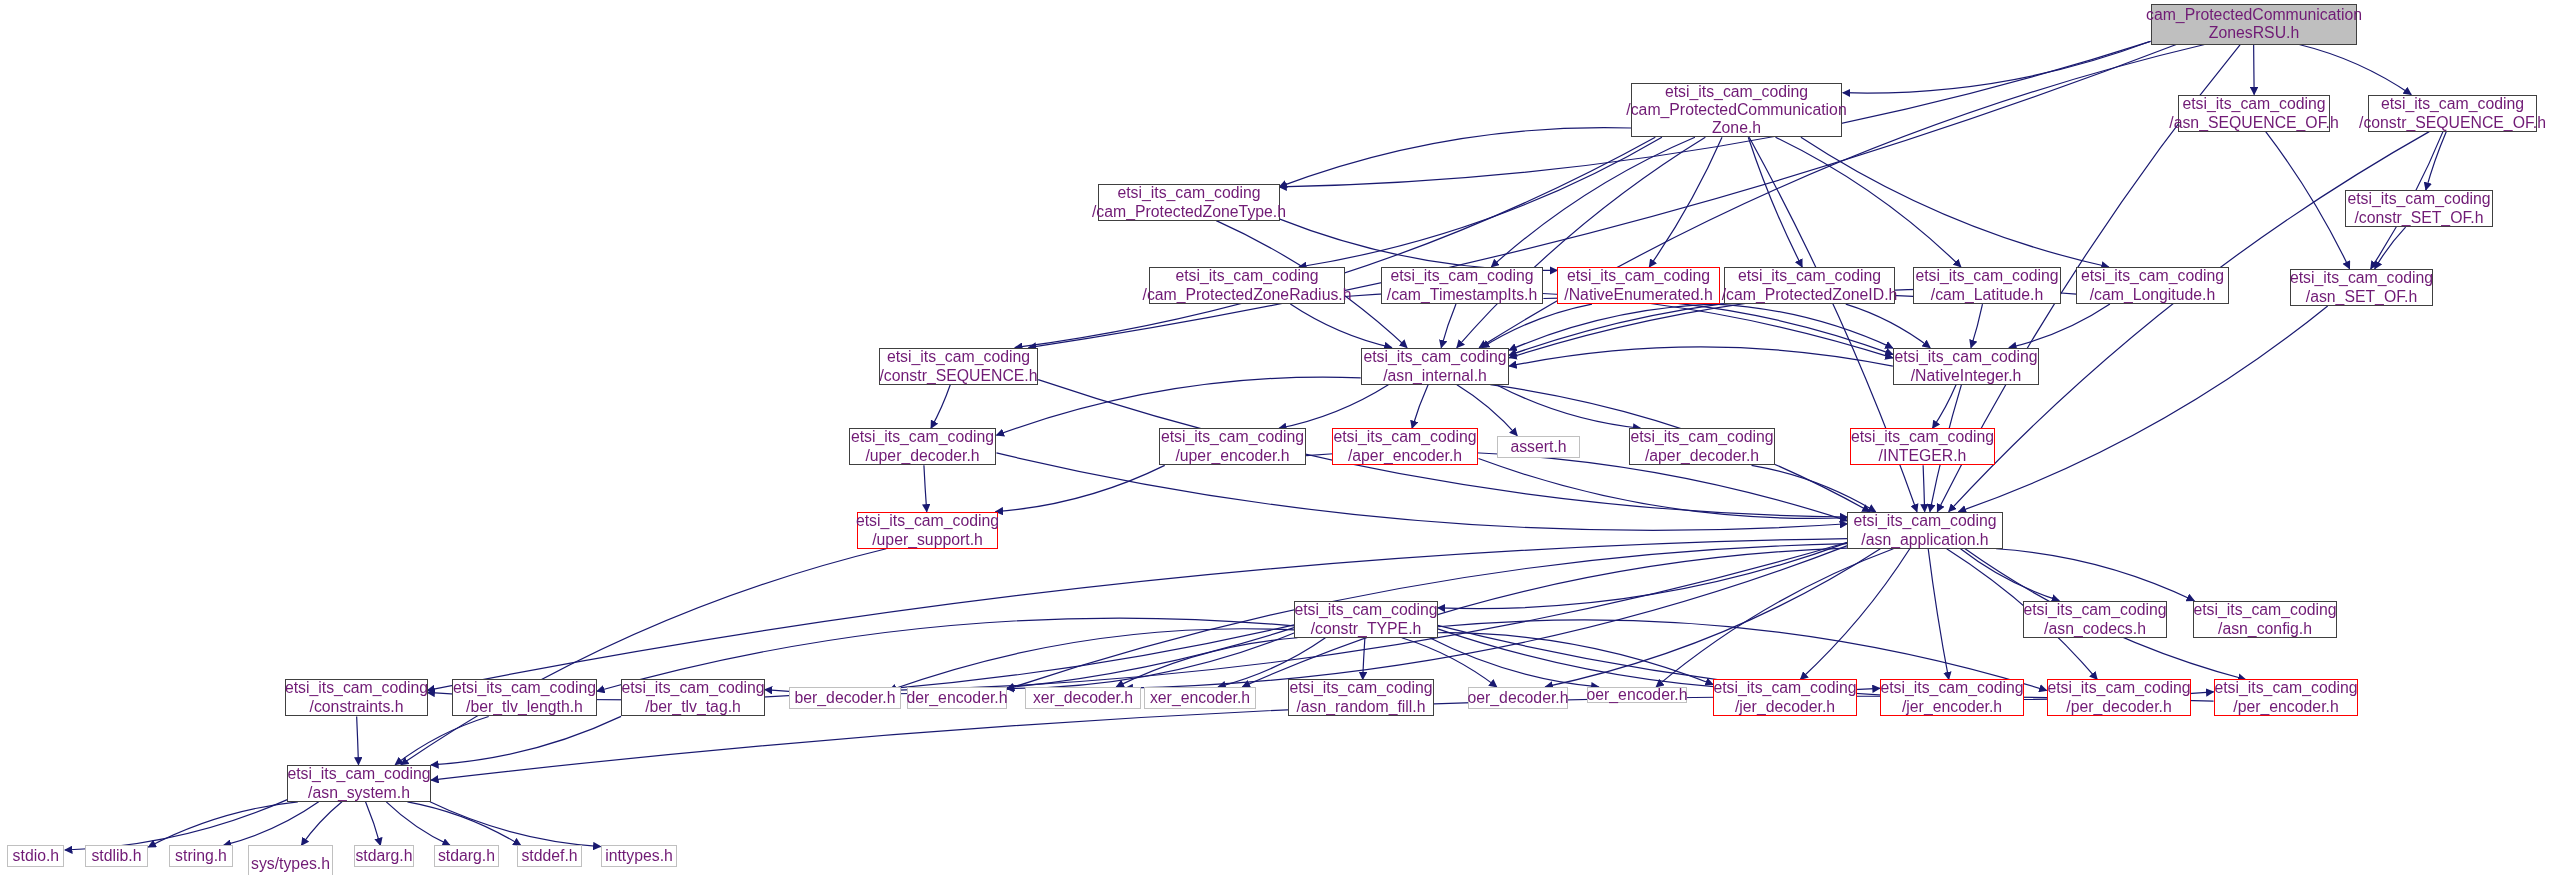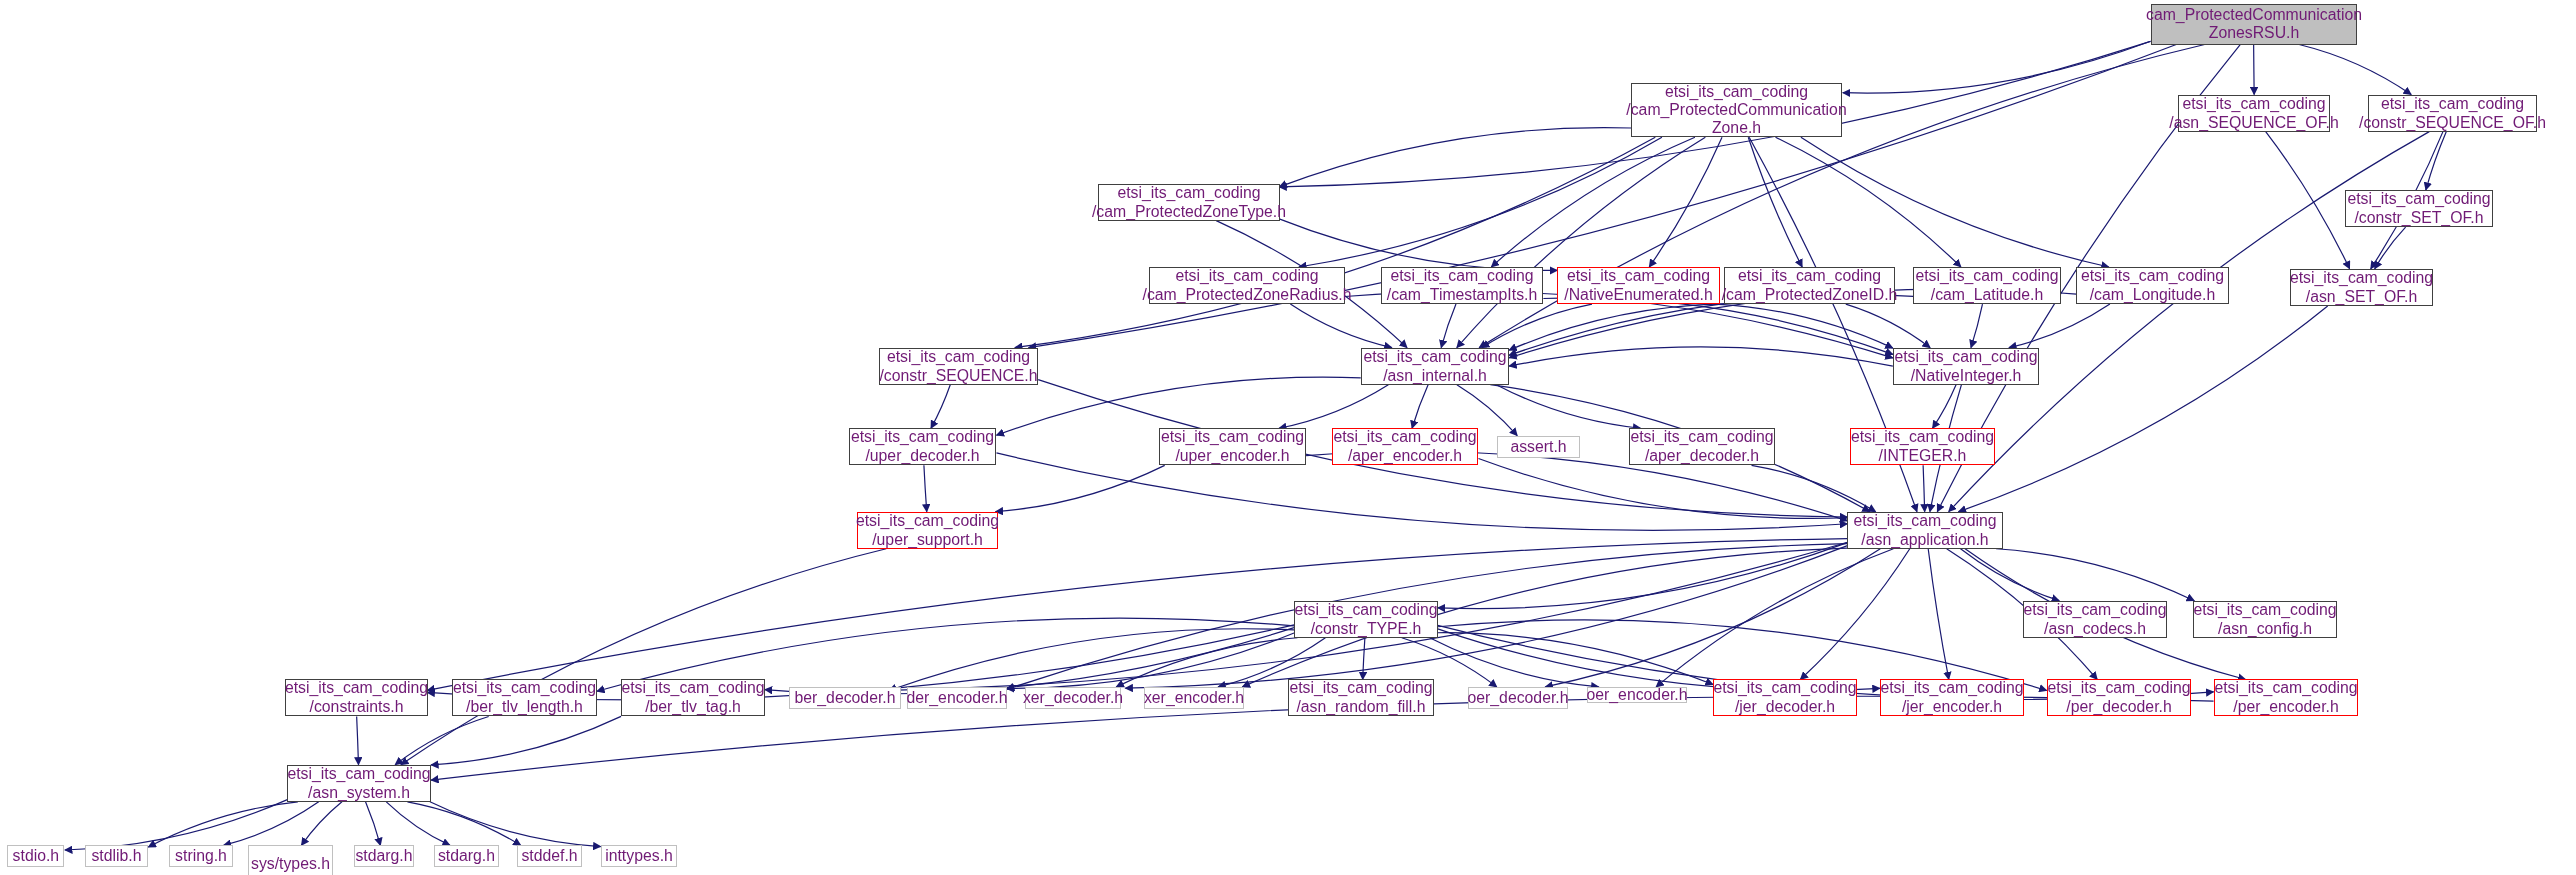--- a/index.html
+++ b/index.html
@@ -199,22 +199,22 @@
       <div class="node" style="left: 2193px; top: 601px; width: 144px; height: 37px;"><span>etsi_its_cam_coding
 /asn_config.h</span></div>
       <div class="node" style="left: 285px; top: 679px; width: 143px; height: 37px;"><span>etsi_its_cam_coding
 /constraints.h</span></div>
       <div class="node" style="left: 452px; top: 679px; width: 145px; height: 37px;"><span>etsi_its_cam_coding
 /ber_tlv_length.h</span></div>
       <div class="node" style="left: 621px; top: 679px; width: 144px; height: 37px;"><span>etsi_its_cam_coding
 /ber_tlv_tag.h</span></div>
       <div class="node grey" style="left: 789px; top: 687px; width: 112px; height: 22px;"><span>ber_decoder.h</span></div>
       <div class="node grey" style="left: 907px; top: 687px; width: 100px; height: 22px;"><span>der_encoder.h</span></div>
-      <div class="node grey" style="left: 1025px; top: 687px; width: 96px; height: 22px;"><span>xer_decoder.h</span></div>
-      <div class="node grey" style="left: 1144px; top: 687px; width: 100px; height: 22px;"><span>xer_encoder.h</span></div>
+      <div class="node grey" style="left: 1025px; top: 687px; width: 116px; height: 22px;"><span>xer_decoder.h</span></div>
+      <div class="node grey" style="left: 1144px; top: 687px; width: 112px; height: 22px;"><span>xer_encoder.h</span></div>
       <div class="node" style="left: 1288px; top: 679px; width: 146px; height: 37px;"><span>etsi_its_cam_coding
 /asn_random_fill.h</span></div>
       <div class="node grey" style="left: 1468px; top: 687px; width: 100px; height: 22px;"><span>oer_decoder.h</span></div>
       <div class="node grey" style="left: 1587px; top: 687px; width: 100px; height: 16px;"><span>oer_encoder.h</span></div>
       <div class="node red" style="left: 1713px; top: 679px; width: 144px; height: 37px;"><span>etsi_its_cam_coding
 /jer_decoder.h</span></div>
       <div class="node red" style="left: 1880px; top: 679px; width: 144px; height: 37px;"><span>etsi_its_cam_coding
 /jer_encoder.h</span></div>
       <div class="node red" style="left: 2047px; top: 679px; width: 144px; height: 37px;"><span>etsi_its_cam_coding
 /per_decoder.h</span></div>

